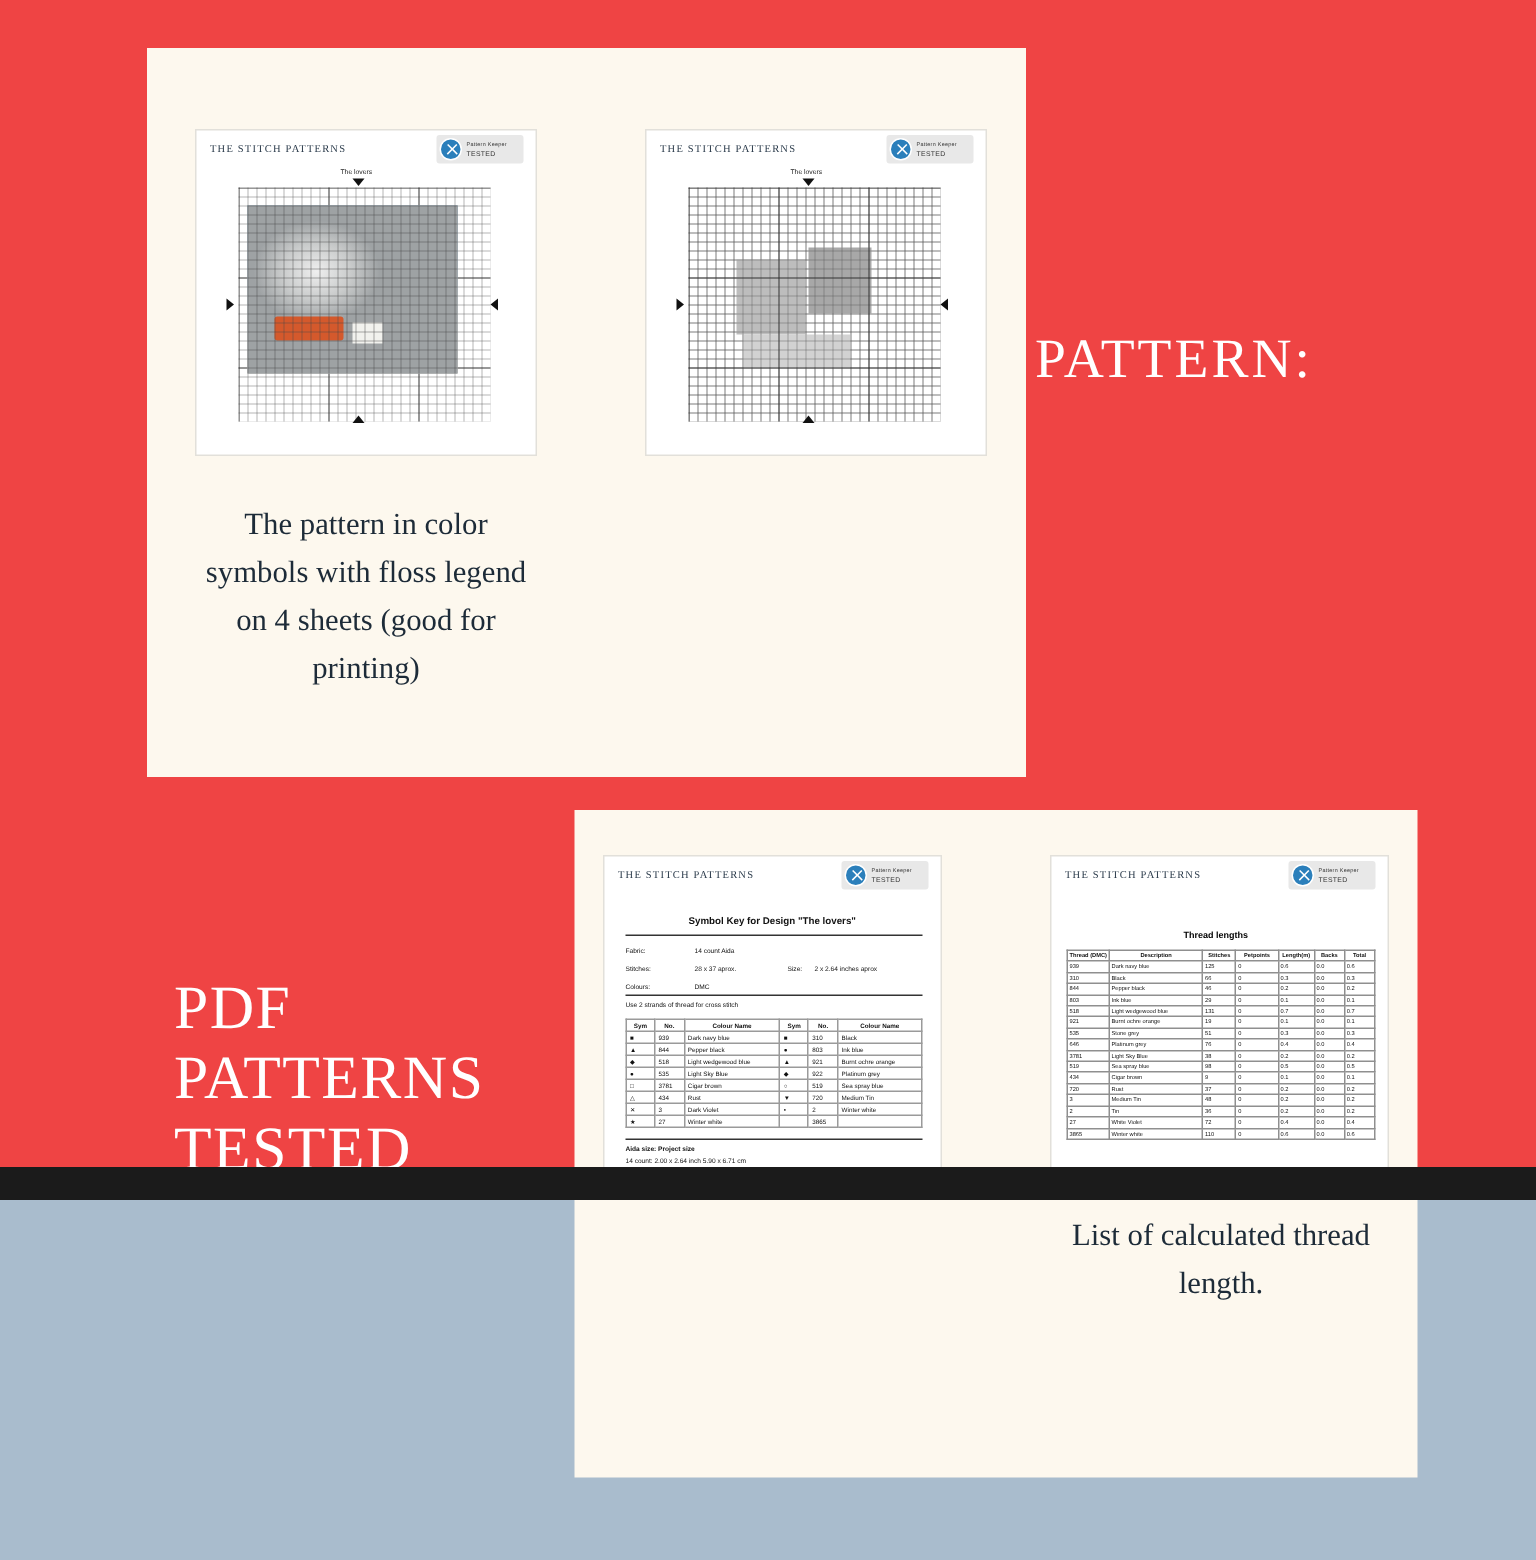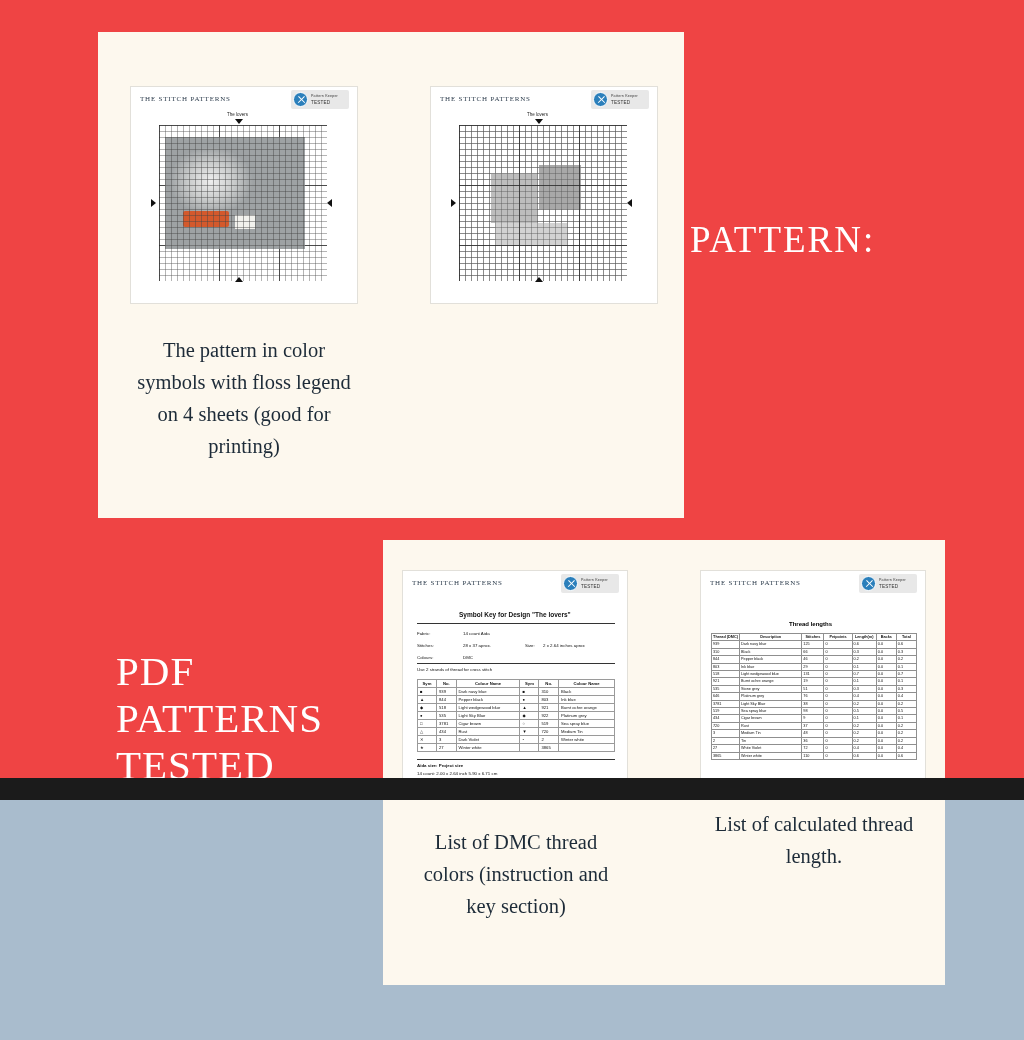--- a/index.html
+++ b/index.html
@@ -507,17 +507,16 @@
               <td>0</td>
               <td>0.6</td>
               <td>0.0</td>
               <td>0.6</td>
             </tr>
           </tbody>
       </table>
     </div>
   </div>
 
-  <div class="caption" style="left:410px; top:826px; width:212px;">List of DMC thread colors (instruction and key section)</div>
   <div class="caption" style="left:700px; top:808px; width:228px;">List of calculated thread length.</div>
 
   <div class="bottombar"></div>
 </div>
 
 </body></html>

